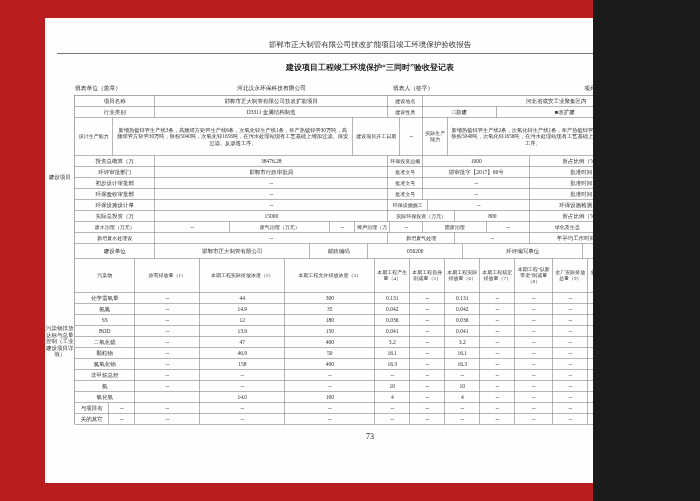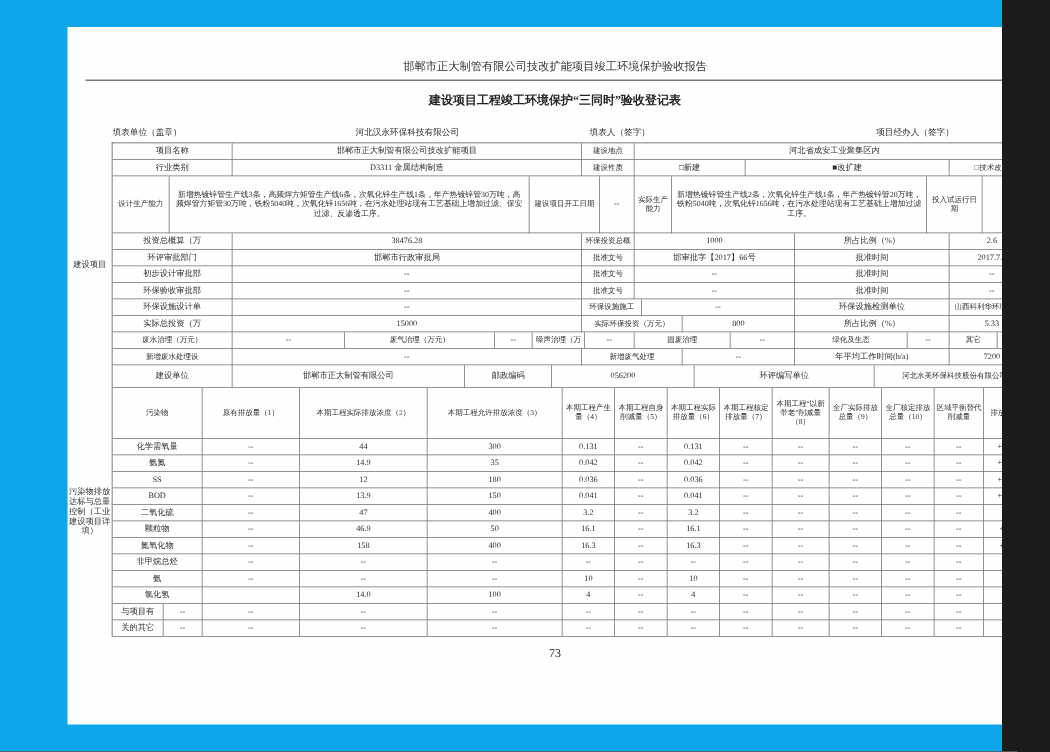--- a/index.html
+++ b/index.html
@@ -1,16 +1,16 @@
 <!DOCTYPE html>
 <html><head>
 <meta charset="utf-8">
 <style>
   html,body{margin:0;padding:0;background:#1b1b1b;}
-  .stage{position:relative;width:668px;height:501px;background:#0ea5e9;overflow:hidden;
+  .stage{position:relative;width:593px;height:501px;background:#b91c1c;overflow:hidden;
          font-family:"Liberation Serif", serif;}
   .page{position:absolute;left:45px;top:18px;width:1300px;height:930px;background:#fefefe;
         transform:scale(.5);transform-origin:0 0;color:#2b2b2b;}
   .report-header{margin-top:44px;text-align:center;font-size:15px;line-height:18px;color:#333;}
   .header-rule{margin:8px 14px 0 24px;border-top:2px solid #777;}
   .form-title{margin-top:16px;text-align:center;font-size:16px;font-weight:bold;line-height:20px;color:#222;}
   .fill-row{display:flex;margin:20px 0 2px 60px;width:1230px;height:24px;font-size:11.5px;align-items:center;}
   .fill-cell{display:flex;align-items:center;overflow:hidden;}
   .fc1{width:160px;}
   .fc2{width:466px;justify-content:center;}

